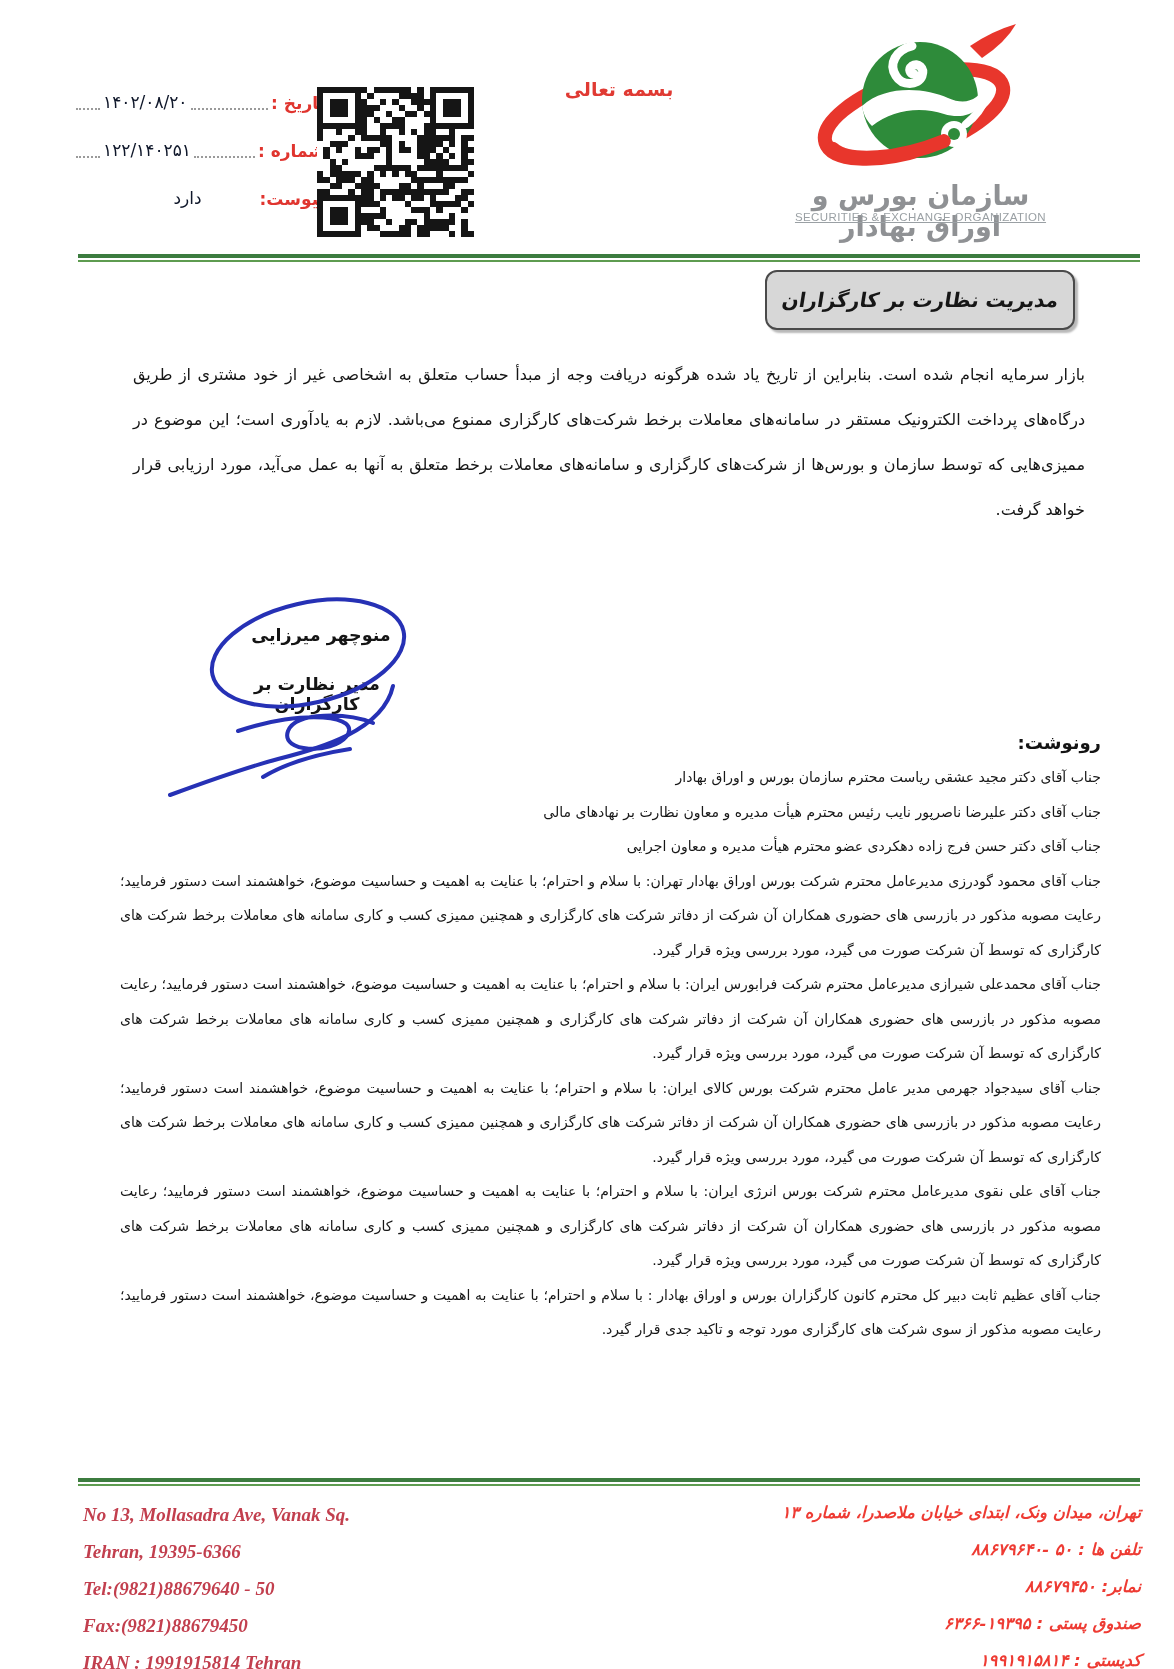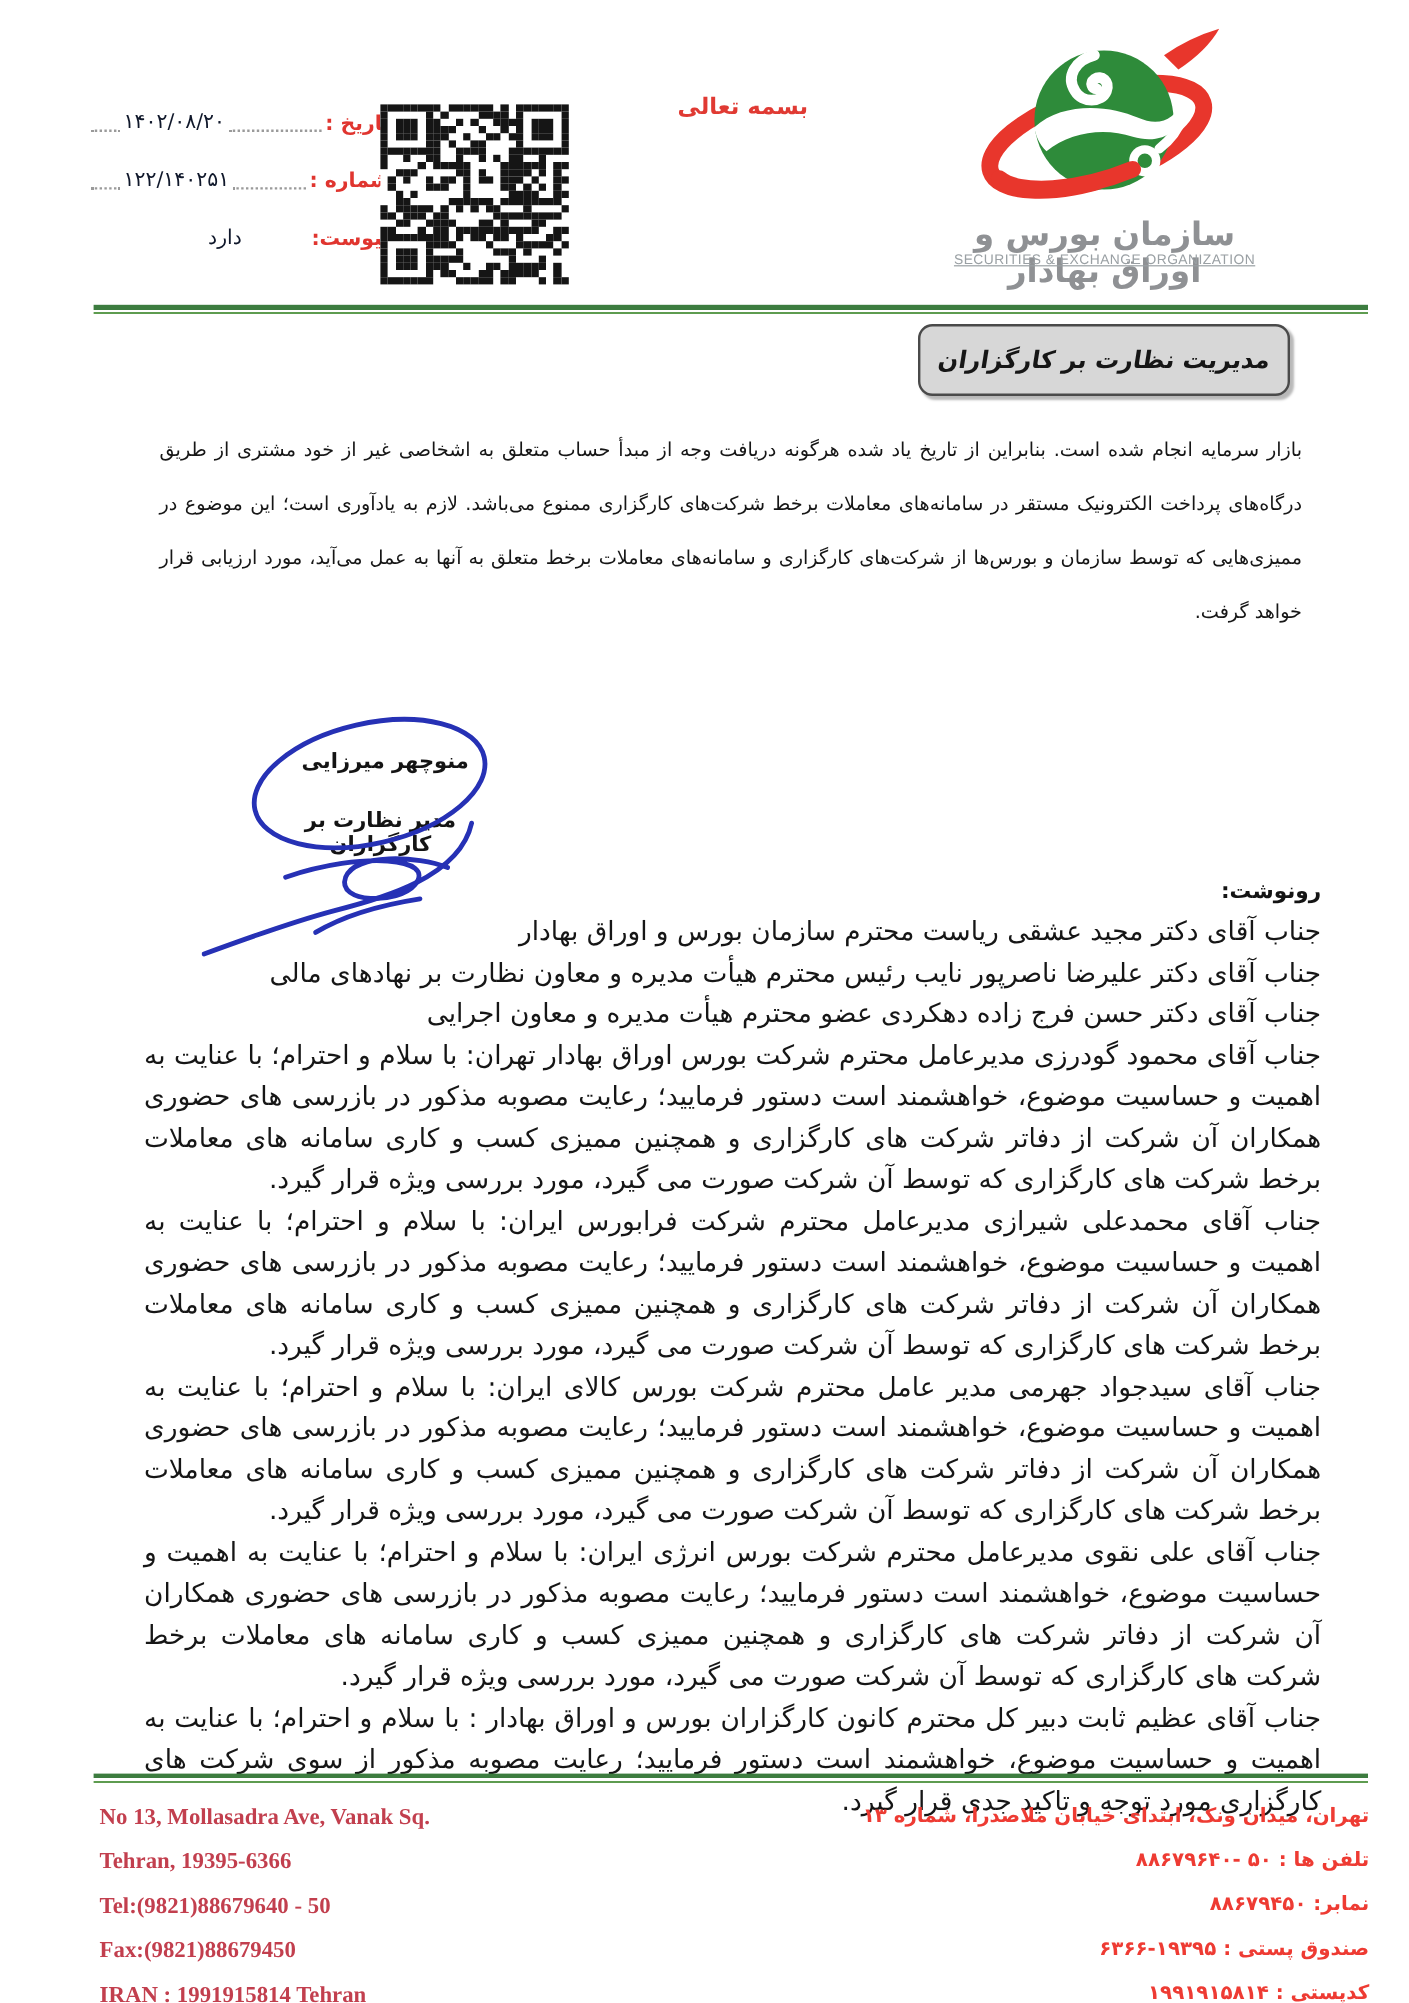--- a/index.html
+++ b/index.html
@@ -48,28 +48,28 @@
   
   .sig-name{position:absolute;left:200px;top:625px;width:196px;text-align:center;direction:rtl;
             font-size:17.5px;font-weight:bold;}
   .sig-title{position:absolute;left:186px;top:674px;width:216px;text-align:center;direction:rtl;
              font-size:17.5px;font-weight:bold;}
   .sig-svg{position:absolute;left:145px;top:580px;width:270px;height:222px;z-index:3;pointer-events:none;}
 
   
   .cc{position:absolute;left:97px;top:726px;width:981px;direction:rtl;}
   .cc-head{font-size:18px;font-weight:bold;line-height:34px;}
-  .cc-item{font-size:22px;line-height:34.5px;text-align:justify;color:#161616;}
+  .cc-item{font-size:14px;line-height:34.5px;text-align:justify;color:#161616;}
 
   
   .f-en{position:absolute;left:60px;top:1496px;width:520px;direction:ltr;
         font-family:"Liberation Serif",serif;font-weight:700;font-size:19px;line-height:37px;color:#c23f4e;}
   .f-fa{position:absolute;right:56px;top:1494px;width:540px;direction:rtl;text-align:right;
         font-size:16.5px;font-weight:bold;line-height:37px;color:#ee3b33;}
-  .f-line{white-space:nowrap;}
+  .f-line{white-space:nowrap;font-style:italic;}
 </style>
 </head>
 <body>
 
 <div class="page">
 
   <div class="bismillah">بسمه تعالی</div>
 
   <svg class="logo" viewBox="0 0 200 160" aria-hidden="true">
     <ellipse cx="98" cy="92" rx="93" ry="36" fill="none" stroke="#e8362c" stroke-width="14" transform="rotate(-18 98 92)"></ellipse>

